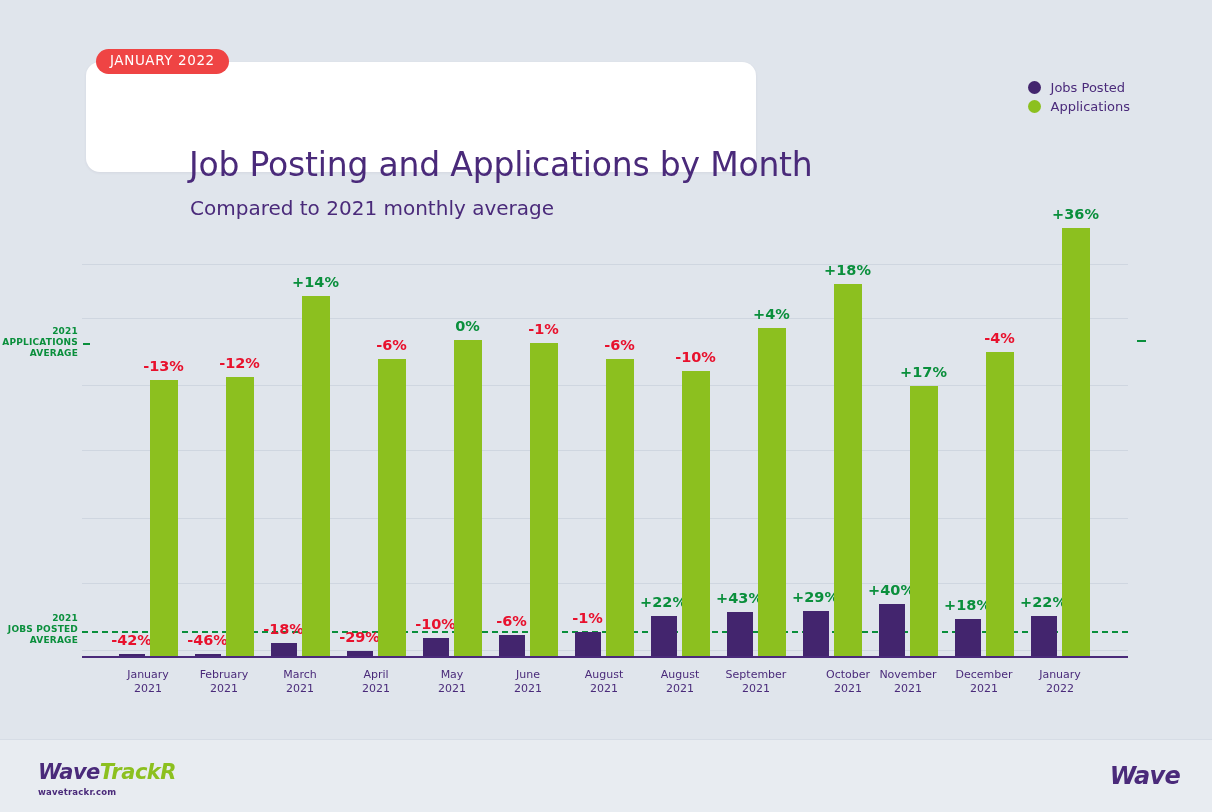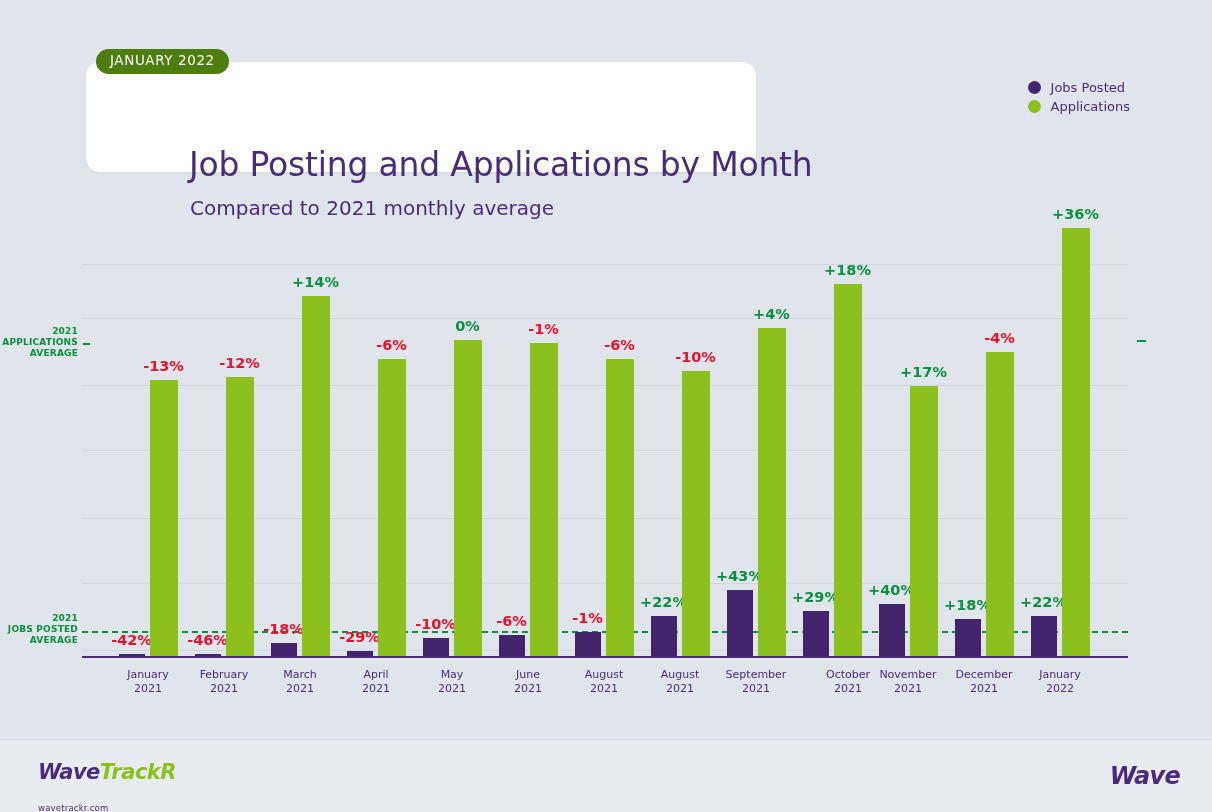--- a/index.html
+++ b/index.html
@@ -12,21 +12,21 @@
   .stage{position:absolute;inset:0;}
 
   
   .title-card{
     position:absolute;left:86px;top:62px;width:670px;height:110px;
     background:#ffffff;border-radius:14px;
     box-shadow:0 1px 3px rgba(60,40,90,.07);
   }
   .badge{
     position:absolute;left:96px;top:49px;
-    background:#4d7c0f;color:#ffffff;
+    background:#ef4444;color:#ffffff;
     border-radius:14px;padding:5px 14px 6px 14px;
     font-size:13.5px;letter-spacing:.6px;font-weight:400;
     line-height:1;z-index:5;
   }
   .title-main{
     position:absolute;left:103px;top:83px;
     color:#4a2a7a;font-size:33px;font-weight:400;letter-spacing:-.2px;
     white-space:nowrap;
   }
   .title-sub{
@@ -84,21 +84,21 @@
 
   
   .footer{
     position:absolute;left:0;right:0;bottom:0;height:72px;
     background:#e8ecf1;border-top:1px solid #d6dce5;
   }
   .brand{position:absolute;left:38px;top:762px;}
   .brand-name{font-size:21px;font-weight:700;font-style:italic;letter-spacing:-.5px;line-height:1;}
   .brand-a{color:#4a2a7a;}
   .brand-b{color:#8cc01f;}
-  .brand-url{margin-top:20px;font-size:8.5px;font-weight:400;color:#4a2a7a;letter-spacing:.2px;}
+  .brand-url{margin-top:4px;font-size:8.5px;font-weight:700;color:#4a2a7a;letter-spacing:.2px;}
   .brand-right{
     position:absolute;right:32px;top:762px;
     font-size:24px;font-weight:700;font-style:italic;color:#4a2a7a;letter-spacing:-.7px;
   }
 </style>
 </head>
 <body>
 
 <div class="stage">
 
@@ -203,21 +203,21 @@
         </div>
         <div class="group" style="left: 560px; width: 76px; height: 458px;">
           <div class="bar bar-jobs" style="height: 41.8372px;">
             <span class="bar-val pos">+22%</span>
           </div>
           <div class="bar bar-apps" style="height: 286.889px;">
             <span class="bar-val neg">-10%</span>
           </div>
         </div>
         <div class="group" style="left: 636px; width: 76px; height: 458px;">
-          <div class="bar bar-jobs" style="height: 68px;">
+          <div class="bar bar-jobs" style="height: 46px;">
             <span class="bar-val pos">+43%</span>
           </div>
           <div class="bar bar-apps" style="height: 330.444px;">
             <span class="bar-val pos">+4%</span>
           </div>
         </div>
         <div class="group" style="left: 712px; width: 76px; height: 458px;">
           <div class="bar bar-jobs" style="height: 46.5581px;">
             <span class="bar-val pos">+29%</span>
           </div>

